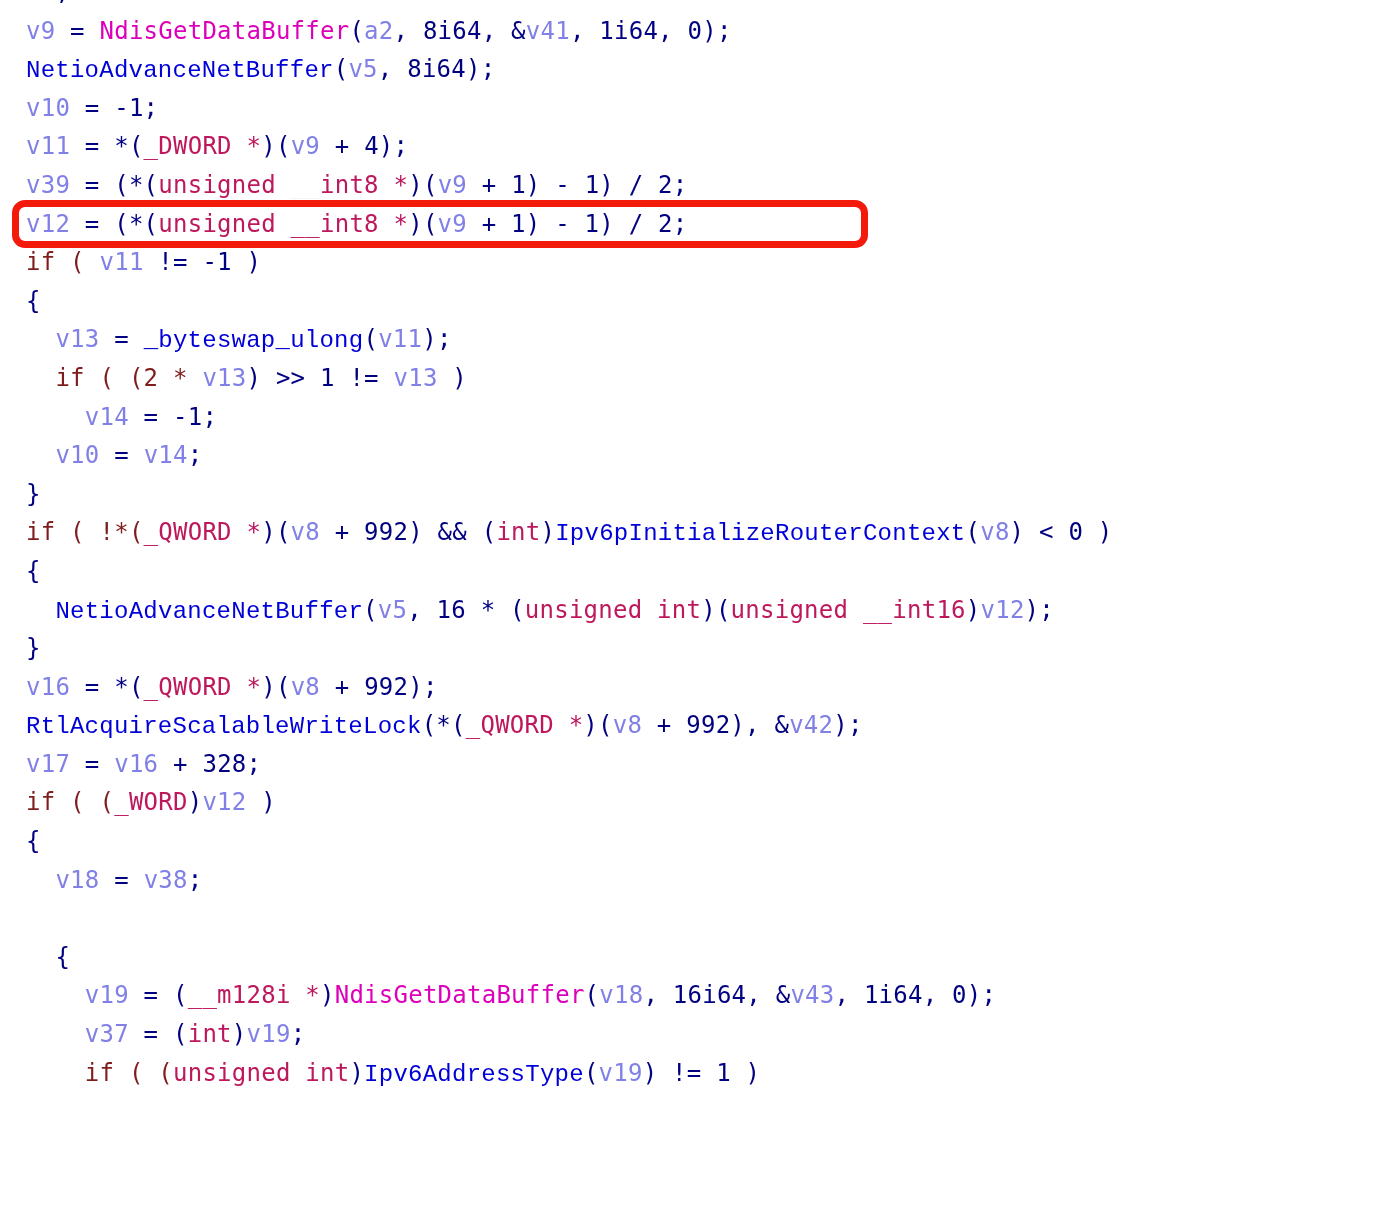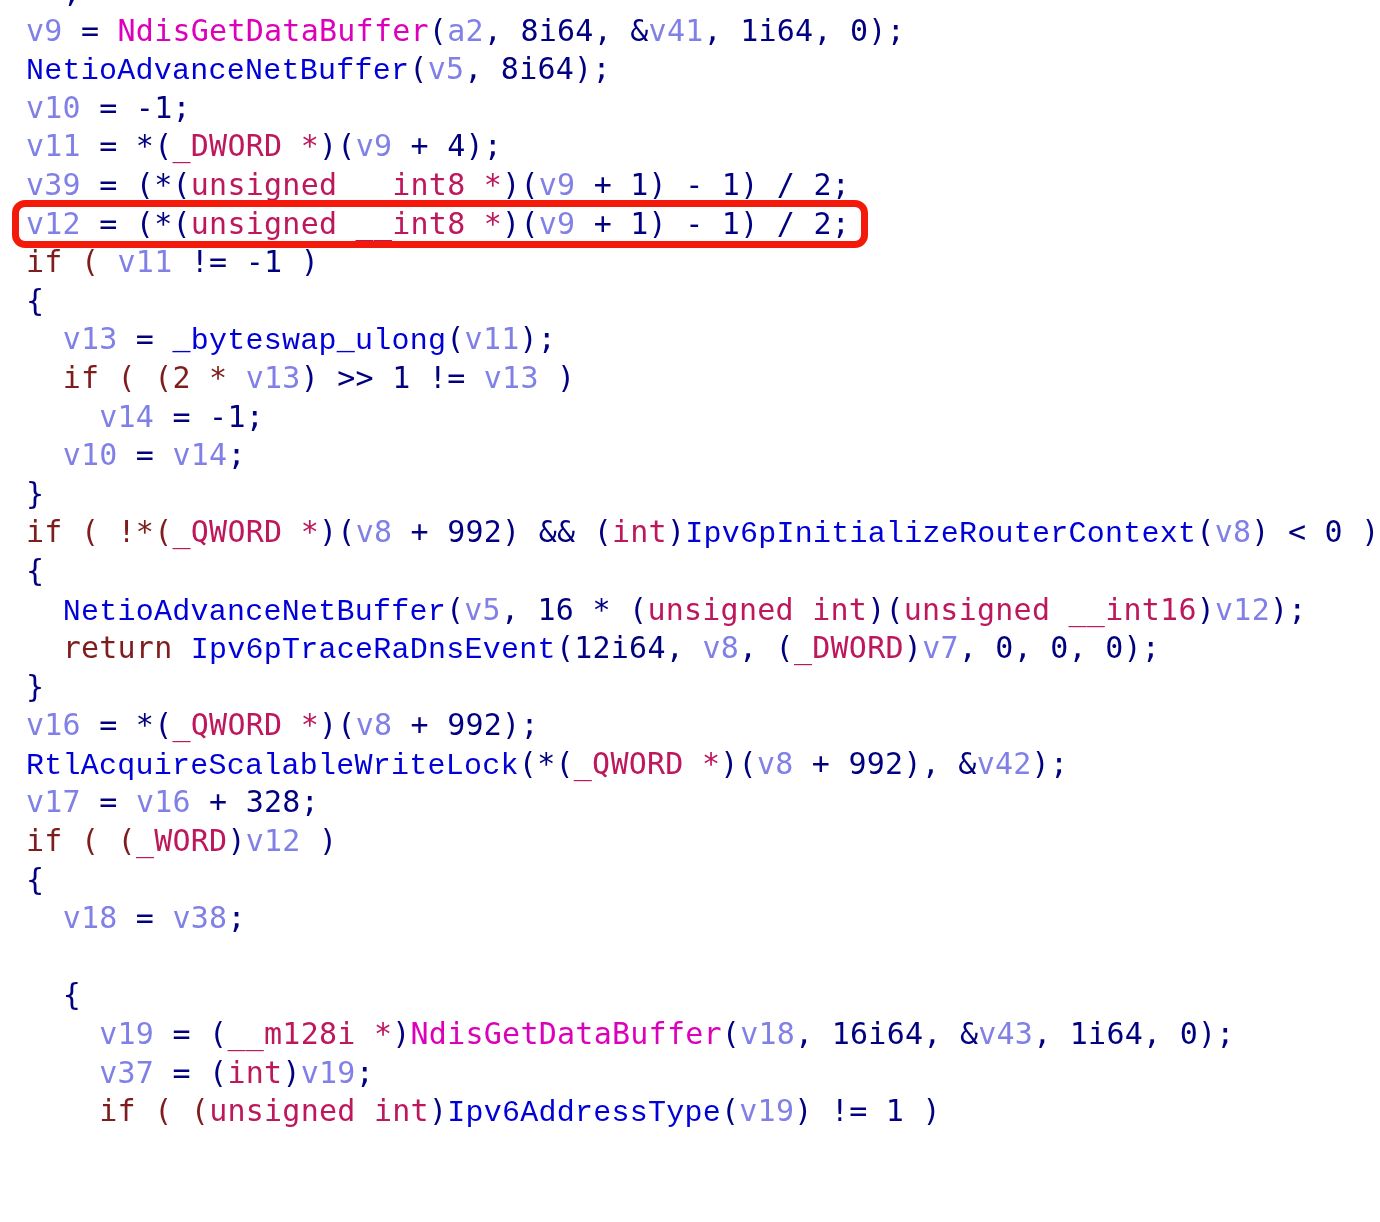--- a/index.html
+++ b/index.html
@@ -31,21 +31,21 @@
     padding-left: 26px;
     box-sizing: border-box;
     
     margin-top: -27px;
   }
 
   .code-line {
     height: 38.6px;
     line-height: 38.6px;
     white-space: pre;
-    font-size: 30px;
+    font-size: 24px;
     font-family: "DejaVu Sans Mono", "Liberation Mono", monospace;
     letter-spacing: 0.25px;
     color: #000080;
   }
 
   
   .t-punct   { color: #000080; }
   .t-kw      { color: #7f1d1d; }              
   .t-var     { color: #8080E6; }              
   .t-type    { color: #be185d; }              
@@ -83,21 +83,20 @@
       <div class="code-line"><span class="t-kw">if ( </span><span class="t-var">v11</span><span class="t-punct"> != -1 )</span></div>
       <div class="code-line"><span class="t-punct">{</span></div>
       <div class="code-line"><span class="t-punct">  </span><span class="t-var">v13</span><span class="t-punct"> = </span><span class="t-func">_byteswap_ulong</span><span class="t-punct">(</span><span class="t-var">v11</span><span class="t-punct">);</span></div>
       <div class="code-line"><span class="t-punct">  </span><span class="t-kw">if ( (2 * </span><span class="t-var">v13</span><span class="t-punct">) &gt;&gt; 1 != </span><span class="t-var">v13</span><span class="t-punct"> )</span></div>
       <div class="code-line"><span class="t-punct">    </span><span class="t-var">v14</span><span class="t-punct"> = -1;</span></div>
       <div class="code-line"><span class="t-punct">  </span><span class="t-var">v10</span><span class="t-punct"> = </span><span class="t-var">v14</span><span class="t-punct">;</span></div>
       <div class="code-line"><span class="t-punct">}</span></div>
       <div class="code-line"><span class="t-kw">if ( !*(</span><span class="t-type">_QWORD</span><span class="t-punct"> </span><span class="t-type">*</span><span class="t-punct">)(</span><span class="t-var">v8</span><span class="t-punct"> + 992) &amp;&amp; (</span><span class="t-type">int</span><span class="t-punct">)</span><span class="t-func">Ipv6pInitializeRouterContext</span><span class="t-punct">(</span><span class="t-var">v8</span><span class="t-punct">) &lt; 0 )</span></div>
       <div class="code-line"><span class="t-punct">{</span></div>
       <div class="code-line"><span class="t-punct">  </span><span class="t-func">NetioAdvanceNetBuffer</span><span class="t-punct">(</span><span class="t-var">v5</span><span class="t-punct">, 16 * (</span><span class="t-type">unsigned int</span><span class="t-punct">)(</span><span class="t-type">unsigned __int16</span><span class="t-punct">)</span><span class="t-var">v12</span><span class="t-punct">);</span></div>
-      <div class="code-line"><span class="t-punct">  </span><span class="t-kw">return </span><span class="t-func">Ipv6pTraceRaDnsEvent</span><span class="t-punct">(12i64, </span><span class="t-var">v8</span><span class="t-punct">, (</span><span class="t-type">_DWORD</span><span class="t-punct">)</span><span class="t-var">v7</span><span class="t-punct">, 0, 0, 0);</span></div>
       <div class="code-line"><span class="t-punct">}</span></div>
       <div class="code-line"><span class="t-var">v16</span><span class="t-punct"> = *(</span><span class="t-type">_QWORD</span><span class="t-punct"> </span><span class="t-type">*</span><span class="t-punct">)(</span><span class="t-var">v8</span><span class="t-punct"> + 992);</span></div>
       <div class="code-line"><span class="t-func">RtlAcquireScalableWriteLock</span><span class="t-punct">(*(</span><span class="t-type">_QWORD</span><span class="t-punct"> </span><span class="t-type">*</span><span class="t-punct">)(</span><span class="t-var">v8</span><span class="t-punct"> + 992), &amp;</span><span class="t-var">v42</span><span class="t-punct">);</span></div>
       <div class="code-line"><span class="t-var">v17</span><span class="t-punct"> = </span><span class="t-var">v16</span><span class="t-punct"> + 328;</span></div>
       <div class="code-line"><span class="t-kw">if ( (</span><span class="t-type">_WORD</span><span class="t-punct">)</span><span class="t-var">v12</span><span class="t-punct"> )</span></div>
       <div class="code-line"><span class="t-punct">{</span></div>
       <div class="code-line"><span class="t-punct">  </span><span class="t-var">v18</span><span class="t-punct"> = </span><span class="t-var">v38</span><span class="t-punct">;</span></div>
       <div class="code-line"><span class="t-punct">  </span></div>
       <div class="code-line"><span class="t-punct">  </span><span class="t-punct">{</span></div>
       <div class="code-line"><span class="t-punct">    </span><span class="t-var">v19</span><span class="t-punct"> = (</span><span class="t-type">__m128i </span><span class="t-type">*</span><span class="t-punct">)</span><span class="t-import">NdisGetDataBuffer</span><span class="t-punct">(</span><span class="t-var">v18</span><span class="t-punct">, 16i64, &amp;</span><span class="t-var">v43</span><span class="t-punct">, 1i64, 0);</span></div>

